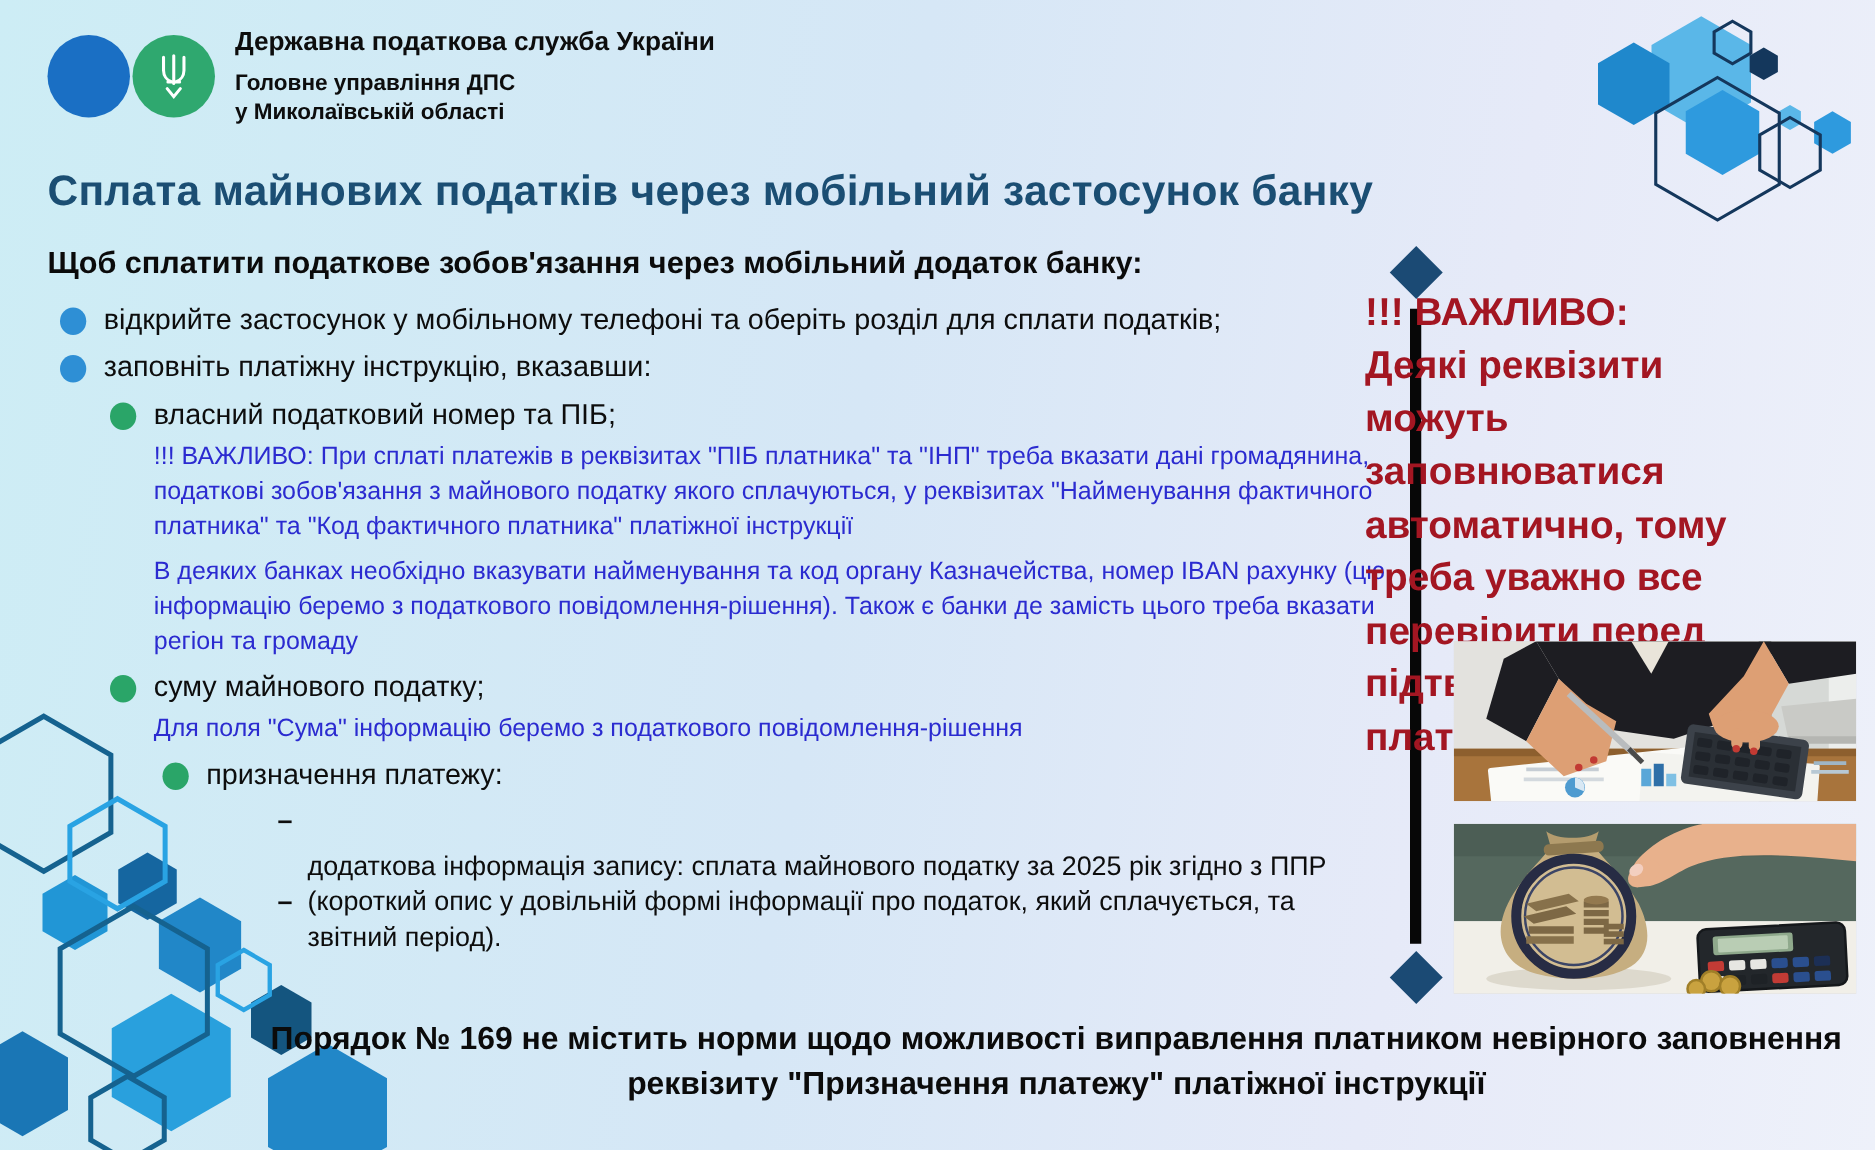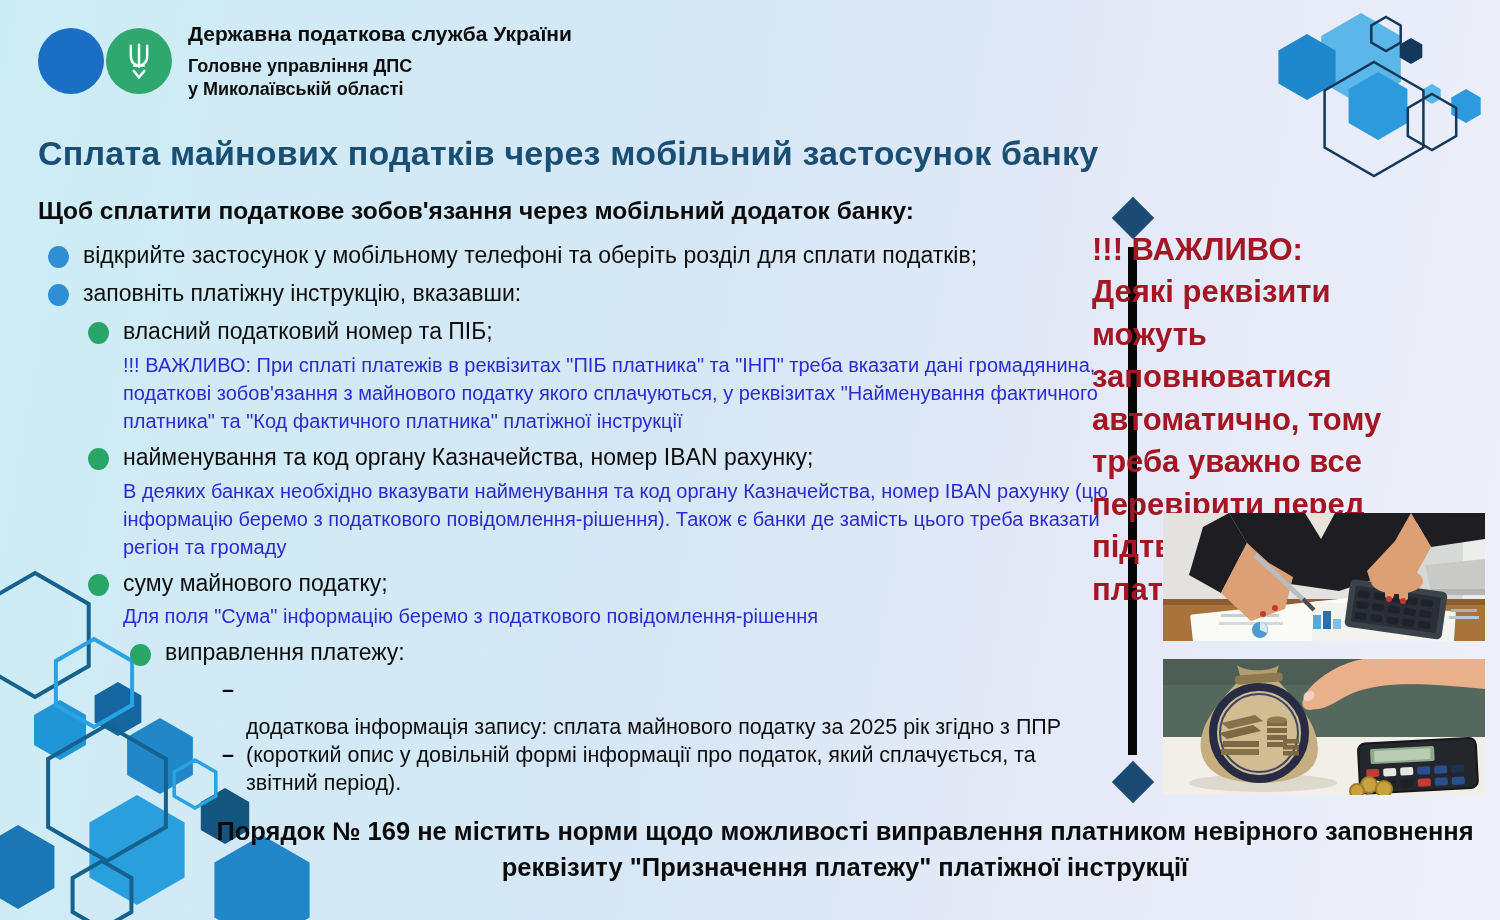--- a/index.html
+++ b/index.html
@@ -124,35 +124,31 @@
       <span class="dot blue-dot"></span>
       <span class="txt">заповніть платіжну інструкцію, вказавши:</span>
     </div>
 
     <div class="li l2">
       <span class="dot green-dot"></span>
       <span class="txt">власний податковий номер та ПІБ;</span>
     </div>
     <div class="note n1">!!! ВАЖЛИВО: При сплаті платежів в реквізитах "ПІБ платника" та "ІНП" треба вказати дані громадянина, податкові зобов'язання з майнового податку якого сплачуються, у реквізитах "Найменування фактичного платника" та "Код фактичного платника" платіжної інструкції</div>
 
-    <div class="li l2">
-      <span class="dot green-dot"></span>
-      <span class="txt">найменування та код органу Казначейства, номер IBAN рахунку;</span>
-    </div>
     <div class="note n2">В деяких банках необхідно вказувати найменування та код органу Казначейства, номер IBAN рахунку (цю інформацію беремо з податкового повідомлення-рішення). Також є банки де замість цього треба вказати регіон та громаду</div>
 
     <div class="li l2">
       <span class="dot green-dot"></span>
       <span class="txt">суму майнового податку;</span>
     </div>
     <div class="note n3">Для поля "Сума" інформацію беремо з податкового повідомлення-рішення</div>
 
     <div class="li l2 deep">
       <span class="dot green-dot"></span>
-      <span class="txt">виправлення платежу:</span>
+      <span class="txt">призначення платежу:</span>
     </div>
 
     <div class="li l3">
       <span class="dash">–</span>
     </div>
     <div class="li l3">
       <span class="dash">–</span>
       <span class="txt">додаткова інформація запису: сплата майнового податку за 2025 рік згідно з ППР (короткий опис у довільній формі інформації про податок, який сплачується, та звітний період).</span>
     </div>
   </div>

